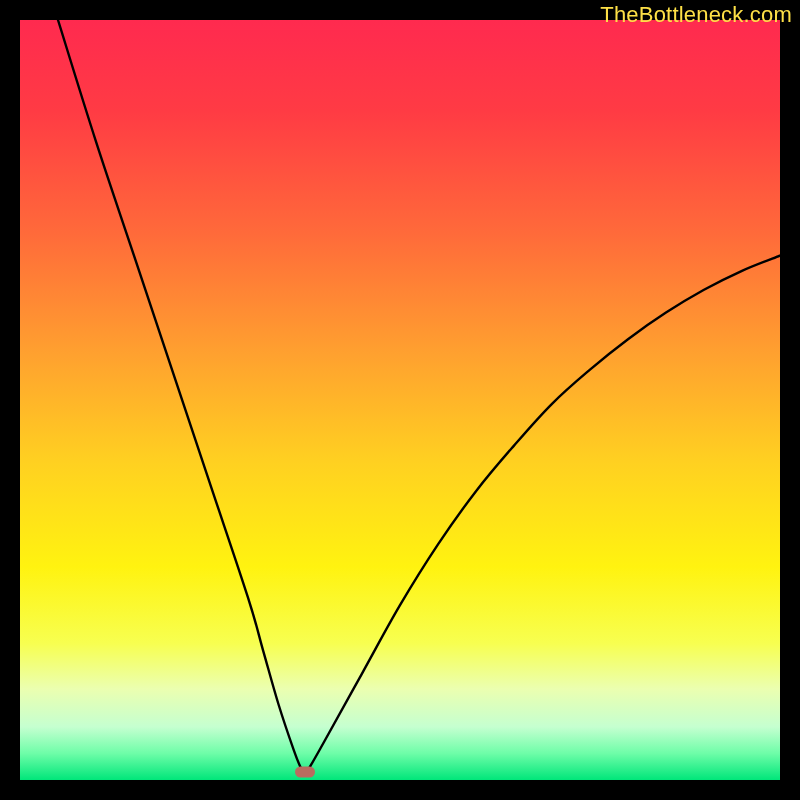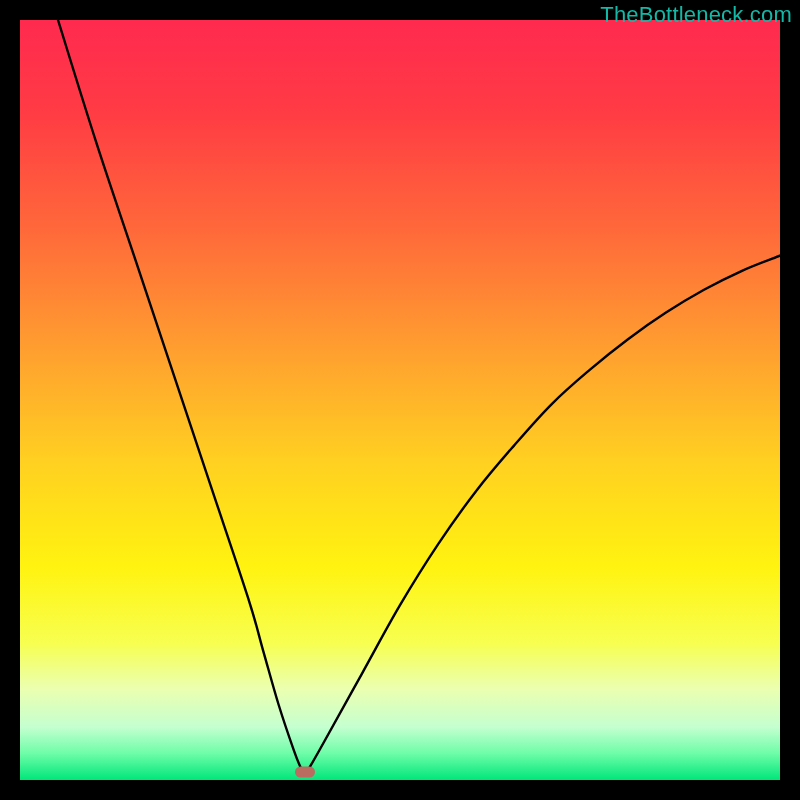--- a/index.html
+++ b/index.html
@@ -31,21 +31,21 @@
     inset: 0;
     width: 100%;
     height: 100%;
   }
 
   .watermark {
     position: absolute;
     top: 2px;
     right: 8px;
     font-size: 22px;
-    color: #14b8a6;
+    color: #fde047;
     font-weight: 400;
     letter-spacing: 0.2px;
   }
 
   .min-marker {
     position: absolute;
     width: 20px;
     height: 11px;
     border-radius: 6px;
     transform: translate(-50%, -50%);

